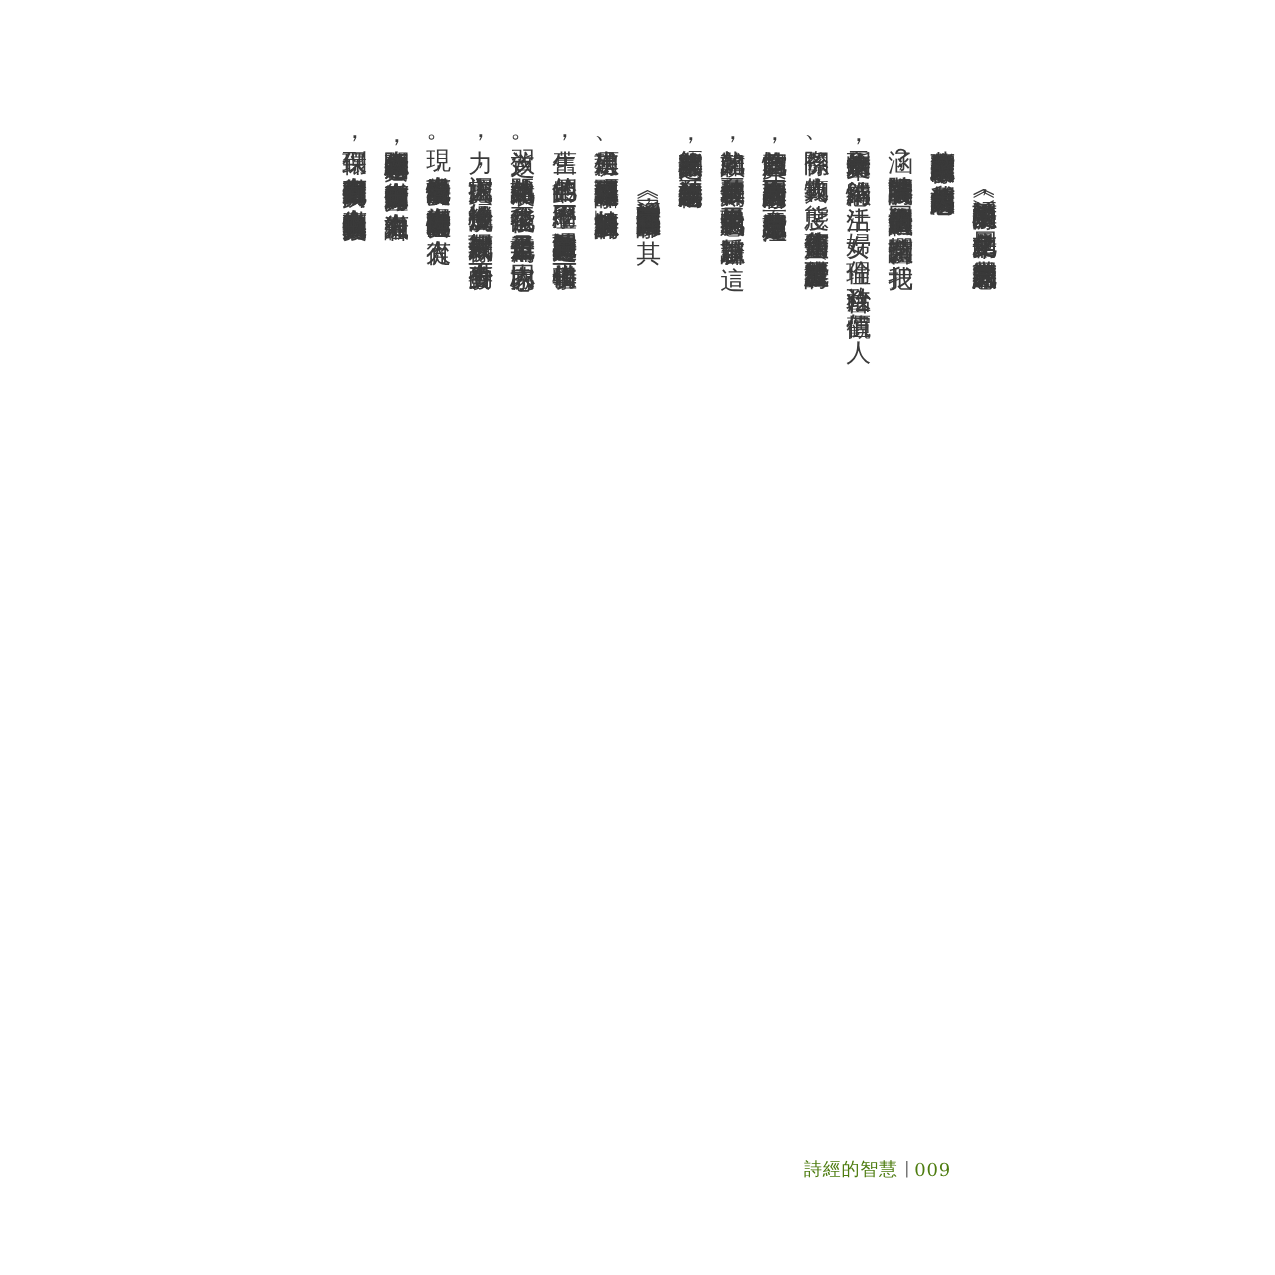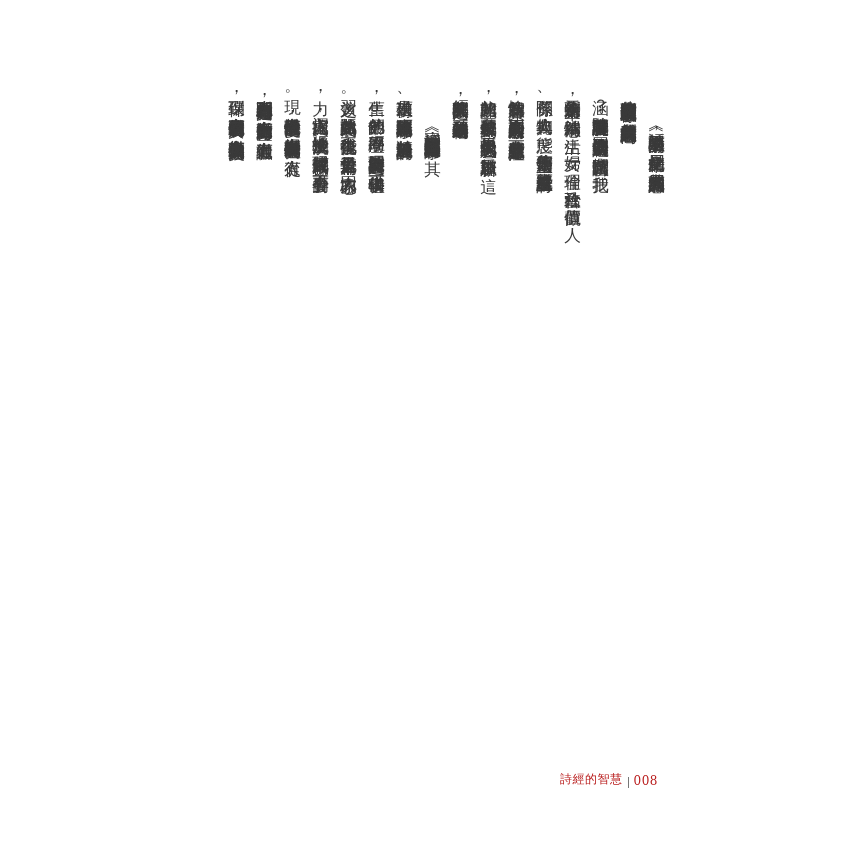--- a/index.html
+++ b/index.html
@@ -23,28 +23,28 @@
     font-size: 16.6px;
     line-height: 28px;
     letter-spacing: 0.3px;
     white-space: nowrap;
   }
   .col {
     display: block;
   }
   .footer {
     position: absolute;
-    left: 560px;
+    left: 536px;
     top: 771px;
     font-family: "DejaVu Sans", "Liberation Sans", sans-serif;
     font-size: 12px;
-    color: #b91c1c;
+    color: #4d7c0f;
     letter-spacing: 0.5px;
     display: flex;
-    align-items: flex-end;
+    align-items: center;
   }
   .footer .sep {
     display: inline-block;
     width: 1px; height: 11px;
     background: #777;
     margin: 0 5px;
   }
   .footer .num {
     font-family: "DejaVu Serif", "Liberation Serif", serif;
     font-size: 12px;
@@ -69,15 +69,15 @@
     <span class="col">習之效。既然諸生如此熱衷，我也不能落後，於是也奮力寫了十二篇，大家同心協</span>
     <span class="col">力，深入寶山挖掘，經過披沙撿金淘洗，打製成現代新潮式樣，有不少可喜的發</span>
     <span class="col">現。有人從愛情詩中發現無悔的愛，有人從婦女詩中看到沉睡千年的女性，有人從</span>
     <span class="col">人際關係中看到真心超越物質，有人從生活中看到如何卸除壓力，有人從知識中看</span>
     <span class="col">到環保，有人從價值觀中看到不為物質所囿，有人從人物典範中看到完美的人物形</span>
   </div>
 
   <div class="footer">
     <span>詩經的智慧</span>
     <span class="sep"></span>
-    <span class="num">008</span>
+    <span class="num">009</span>
   </div>
 </div>
 
 </body></html>

